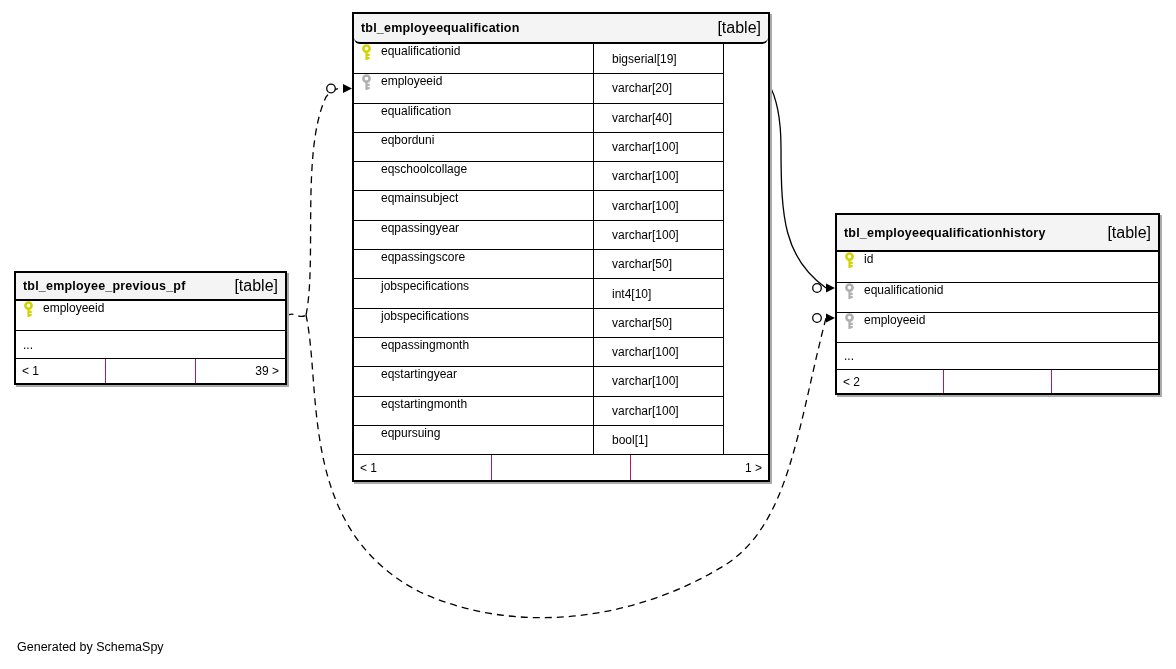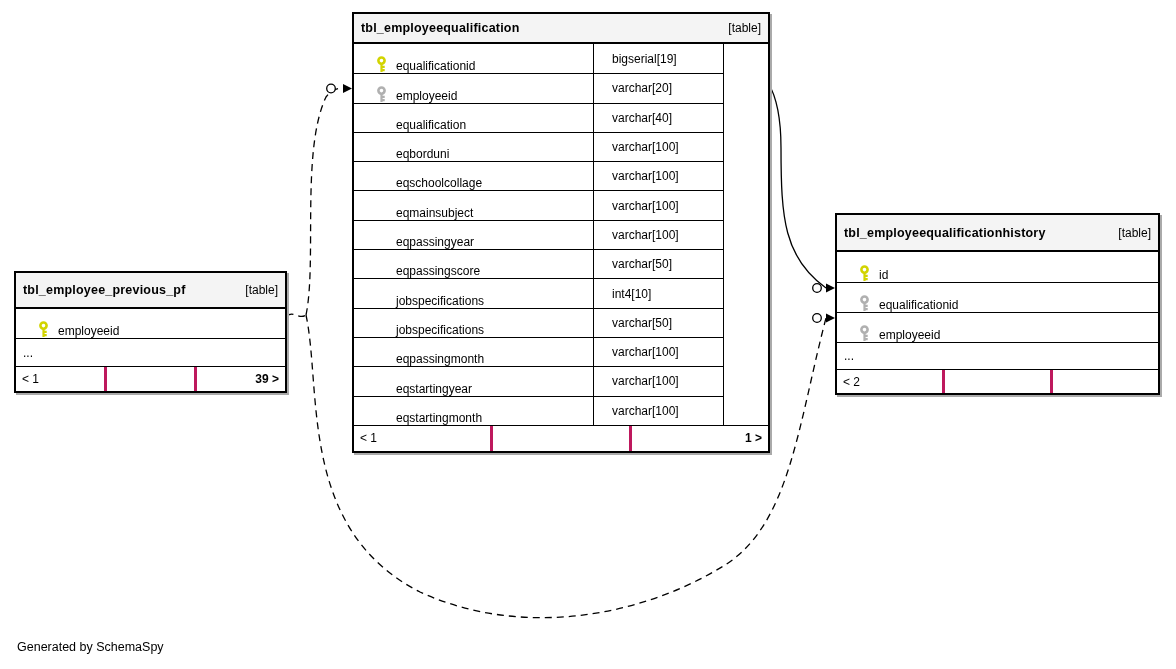--- a/index.html
+++ b/index.html
@@ -10,45 +10,45 @@
     position:absolute;z-index:1;background:#fff;border:2px solid #000;
     box-sizing:border-box;box-shadow:2px 2px 0 #aaaaaa;font-size:12px;
   }
   #node-prev{left:14px;top:271px;width:273px;}
   #node-qual{left:352px;top:12px;width:418px;}
   #node-hist{left:835px;top:213px;width:325px;}
   .t-header{
     display:flex;justify-content:space-between;align-items:center;
     background:#f4f4f4;border-bottom:2px solid #000;padding:0 7px;box-sizing:border-box;
   }
-  #node-prev .t-header{height:36px;}
-  #node-qual .t-header{height:30px;}
+  #node-prev .t-header{height:28px;}
+  #node-qual .t-header{height:30px;border-radius:6px;}
   #node-hist .t-header{height:37px;}
   .t-title{font-weight:bold;font-size:12.5px;letter-spacing:.2px;}
-  .t-tag{font-size:12px;margin-left:27px;}
+  .t-tag{font-size:16px;margin-left:27px;}
   .t-body{display:flex;align-items:stretch;}
   .t-rows{flex:1;min-width:0;}
   .t-empty-col{width:44px;border-left:1px solid #000;}
   .t-row{display:flex;align-items:stretch;box-sizing:border-box;}
   .t-row + .t-row{border-top:1px solid #000;}
   #node-prev .t-row{height:29px;}
   #node-qual .t-row{height:29.3px;}
   #node-hist .t-row{height:30px;}
-  .c-name{flex:1;display:flex;align-items:flex-end;padding-left:22px;min-width:0;}
+  .c-name{flex:1;display:flex;align-items:flex-start;padding-left:7px;min-width:0;}
   .key-slot{width:20px;display:inline-flex;align-items:center;justify-content:flex-start;flex:0 0 20px;}
   .c-type{width:130px;flex:0 0 130px;border-left:1px solid #000;display:flex;align-items:center;padding-left:18px;box-sizing:border-box;}
   .ellipsis-row{border-top:1px solid #000;display:flex;align-items:center;padding-left:7px;box-sizing:border-box;}
   #node-prev .ellipsis-row{height:28px;}
   #node-hist .ellipsis-row{height:27px;}
   .t-footer{border-top:1px solid #000;display:flex;box-sizing:border-box;}
   #node-prev .t-footer{height:25px;}
   #node-qual .t-footer{height:26px;}
   #node-hist .t-footer{height:24px;}
   .pager-cell{flex:1;display:flex;align-items:center;padding:0 6px;box-sizing:border-box;}
-  .pager-cell + .pager-cell{border-left:3px solid #be185d;font-weight:bold;}
+  .pager-cell + .pager-cell{border-left:1px solid #be185d;}
   .pager-cell.last{justify-content:flex-end;}
   .generated-by{position:absolute;left:17px;top:640px;font-size:12.5px;color:#000000;z-index:1;}
 </style>
 </head>
 <body>
 
 <div id="canvas">
 
   <svg id="connector-layer" viewBox="0 0 1176 669" xmlns="http://www.w3.org/2000/svg">
 
@@ -197,20 +197,27 @@
             </span>
             <span class="c-type">varchar[100]</span>
           </div>
           <div class="t-row">
             <span class="c-name">
               <span class="key-slot"></span>
               <span class="c-name-text">eqstartingmonth</span>
             </span>
             <span class="c-type">varchar[100]</span>
           </div>
+          <div class="t-row">
+            <span class="c-name">
+              <span class="key-slot"></span>
+              <span class="c-name-text">eqpursuing</span>
+            </span>
+            <span class="c-type">bool[1]</span>
+          </div>
         </div>
         <div class="t-empty-col"></div>
       </div>
       <div class="t-footer">
         <div class="pager-cell">&lt; 1</div>
         <div class="pager-cell"></div>
         <div class="pager-cell last">1 &gt;</div>
       </div>
     </div>
   <div id="node-hist" class="table-node">

